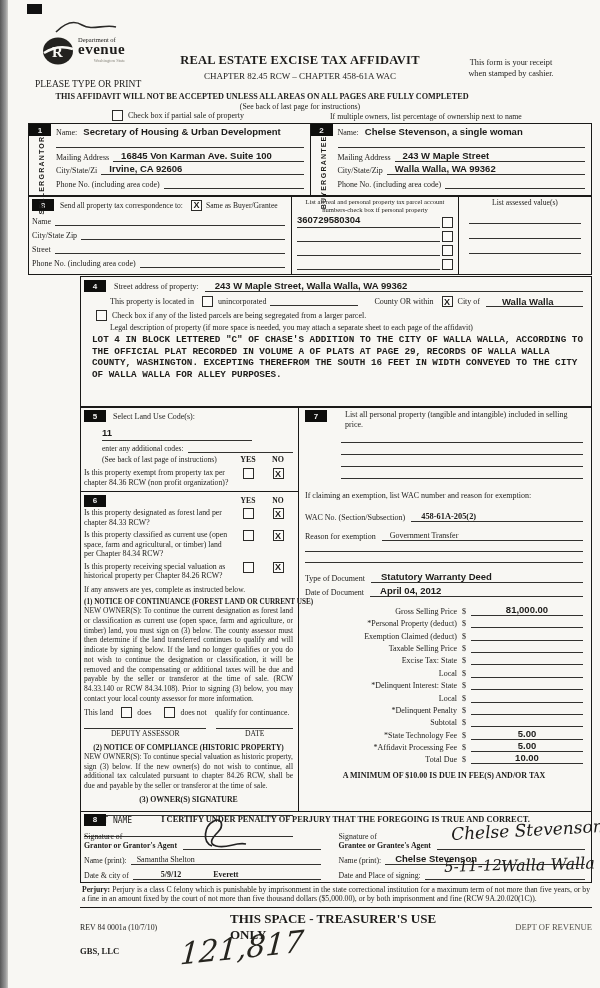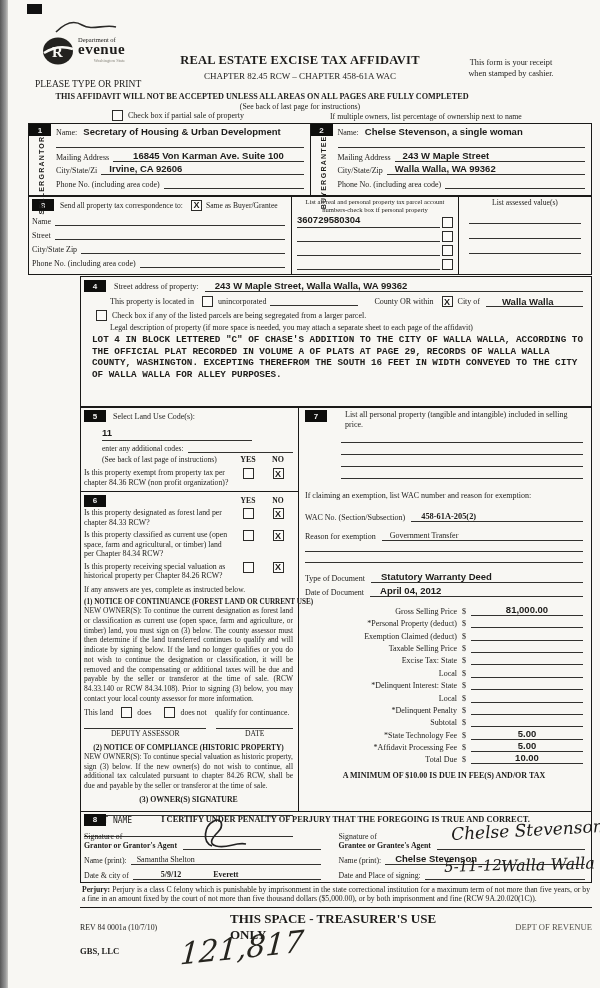--- a/index.html
+++ b/index.html
@@ -86,21 +86,21 @@
           </div>
       </div>
       <div class="grow" style="padding:2px 6px 2px 2px;font-size:8px">
         <div class="row">
             <span>Name:</span>
             <span class="val" style="margin-left:6px">Secretary of Housing &amp; Urban Development</span>
           </div>
         <div class="line" style="height:11px"></div>
         <div class="row" style="height:14px">
             <span>Mailing Address</span>
-            <span class="grow line" style="margin-left:4px"><span class="val" style="margin-left:20px">16845 Von Karman Ave. Suite 100</span></span>
+            <span class="grow line" style="margin-left:4px"><span class="val" style="margin-left:8px">16845 Von Karman Ave. Suite 100</span></span>
           </div>
         <div class="row" style="height:13px">
             <span>City/State/Zi</span>
             <span class="grow line" style="margin-left:4px"><span class="val" style="margin-left:8px">Irvine, CA 92606</span></span>
           </div>
         <div class="row" style="height:14px">
             <span>Phone No. (including area code)</span>
             <span class="grow line" style="margin-left:4px"></span>
           </div>
       </div>
@@ -142,25 +142,25 @@
         <span class="num">3</span>
         <span style="margin-left:6px;font-size:7.6px">Send all property tax correspondence to:</span>
         <span class="cb" style="margin-left:8px">X</span>
         <span style="margin-left:4px;font-size:7.6px">Same as Buyer/Grantee</span>
       </div>
       <div class="row" style="height:15px">
           <span>Name</span>
           <span class="grow line" style="margin-left:4px"></span>
         </div>
       <div class="row" style="height:14px">
+          <span>City/State Zip</span>
+          <span class="grow line" style="margin-left:4px"></span>
+        </div>
+      <div class="row" style="height:14px">
           <span>Street</span>
-          <span class="grow line" style="margin-left:4px"></span>
-        </div>
-      <div class="row" style="height:14px">
-          <span>City/State Zip</span>
           <span class="grow line" style="margin-left:4px"></span>
         </div>
       <div class="row" style="height:14px">
           <span>Phone No. (including area code)</span>
           <span class="grow line" style="margin-left:4px"></span>
         </div>
     </div>
     <div style="width:168px;border-left:1.6px solid #1b1a18;border-right:1.6px solid #1b1a18;padding:2px 5px">
       <div style="font-size:6.6px;text-align:center;line-height:7.8px">
           <div>List all real and personal property tax parcel account</div>

